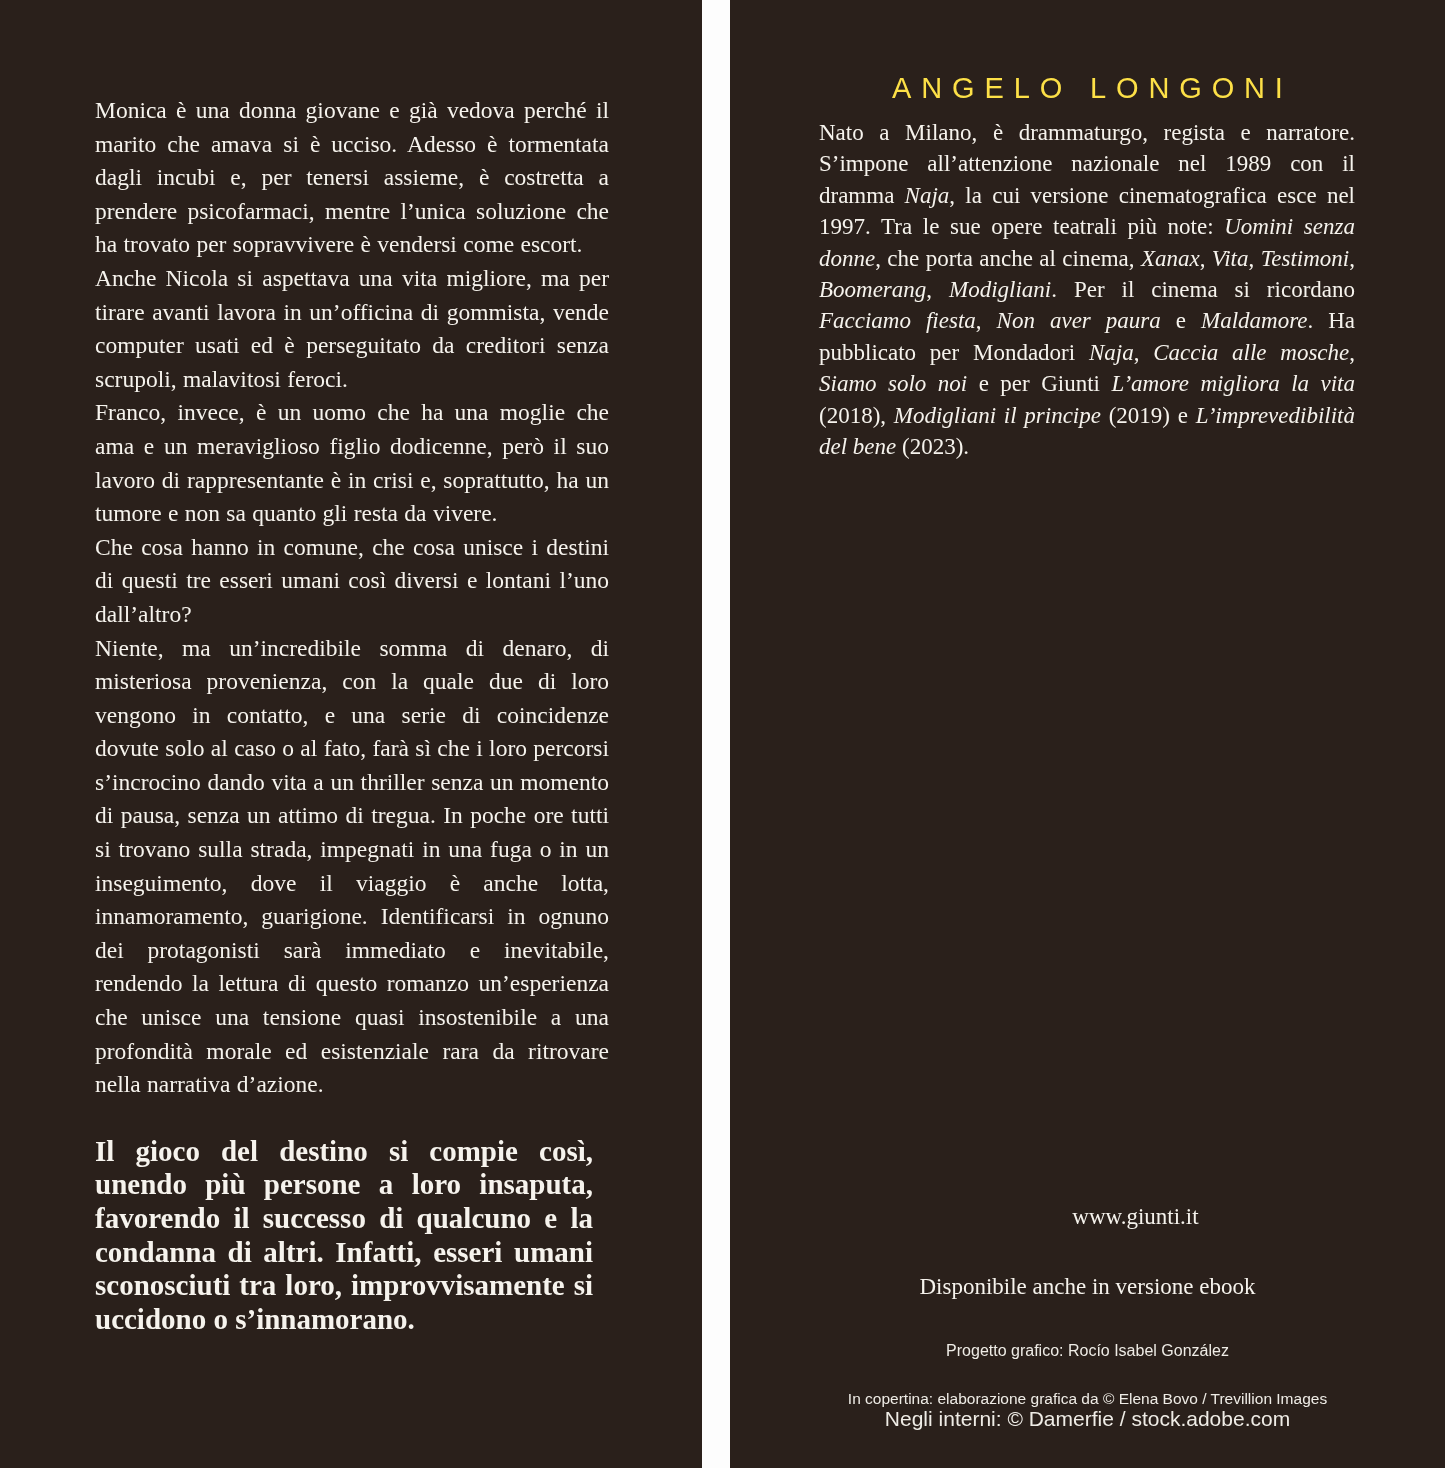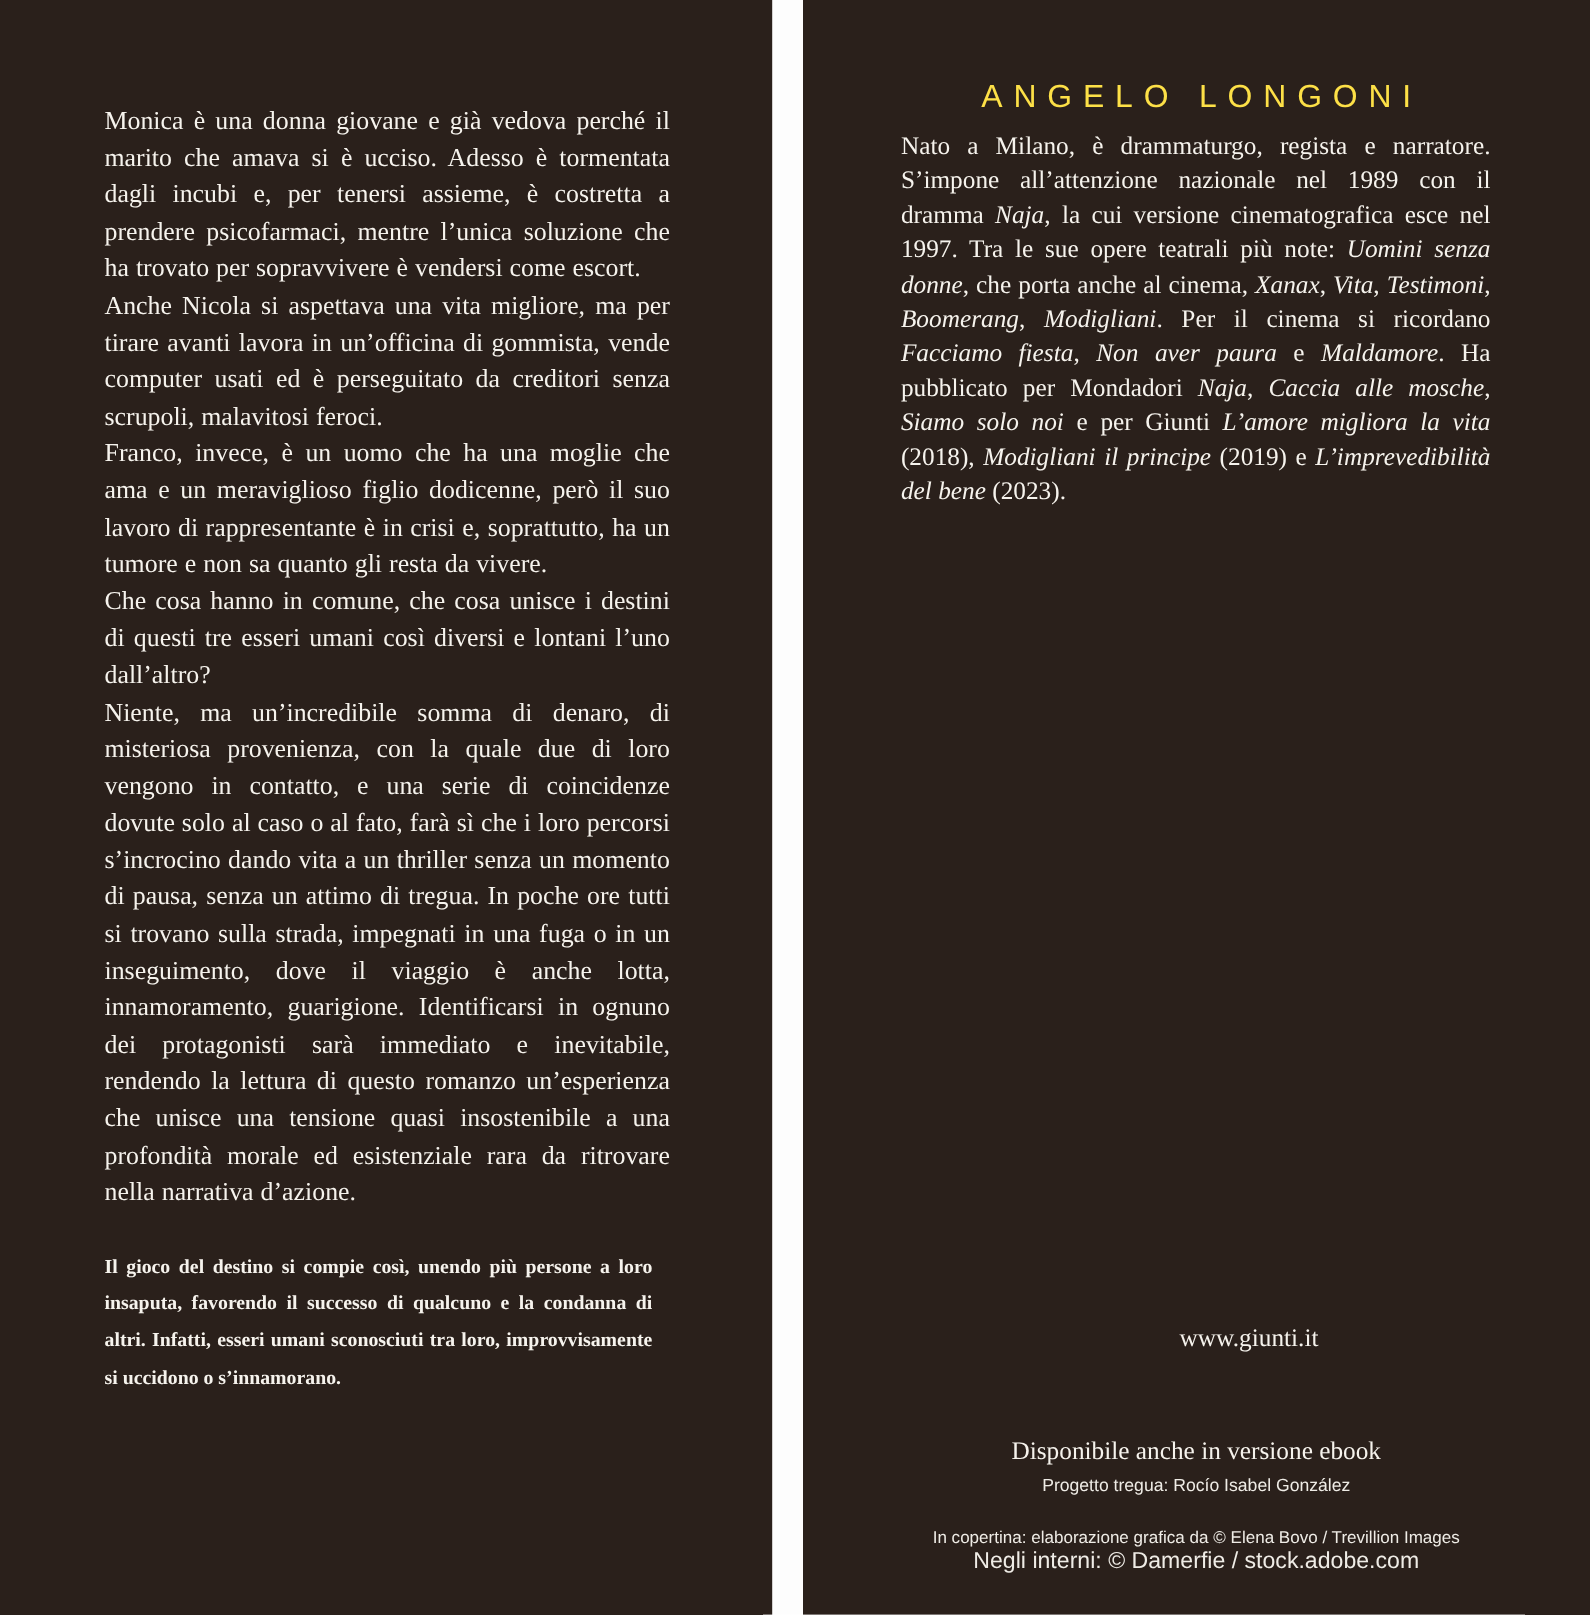--- a/index.html
+++ b/index.html
@@ -39,21 +39,21 @@
     margin: 0;
     font-size: 23.5px;
     line-height: 33.6px;
     text-align: justify;
     hyphens: auto;
     -webkit-hyphens: auto;
     word-spacing: 0.02em;
   }
   .closing {
     margin: 33px 16px 0 0;
-    font-size: 18px;
+    font-size: 29px;
     line-height: 33.6px;
     font-weight: bold;
     text-align: justify;
     hyphens: auto;
     -webkit-hyphens: auto;
   }
   .author-name {
     margin: 72px 0 0 0;
     font-family: "Liberation Sans", "DejaVu Sans", sans-serif;
     font-weight: 500;
@@ -82,21 +82,20 @@
     text-align: center;
   }
   .website {
     top: 1204px;
     font-size: 23px;
     padding-left: 48px;
   }
   .ebook {
     top: 1274px;
     font-size: 23px;
-    margin-top: 32px;
   }
   .credit {
     font-family: "Liberation Sans", "DejaVu Sans", sans-serif;
     font-size: 16px;
     color: #efece6;
   }
   .credit.design { top: 1342px; }
   .credit.cover  { top: 1390px; font-size: 15.5px; }
   .credit.interior { top: 1407px; font-size: 21px; }
 </style>
@@ -117,18 +116,18 @@
   </section>
 
   <div class="gutter"></div>
 
   <section class="flap right">
     <h1 class="author-name">ANGELO LONGONI</h1>
     <p class="bio"><span>Nato a Milano, è drammaturgo, regista e narratore. S’impone all’attenzione nazionale nel 1989 con il dramma </span><em>Naja</em><span>, la cui versione cinematografica esce nel 1997. Tra le sue opere teatrali più note: </span><em>Uomini senza donne</em><span>, che porta anche al cinema, </span><em>Xanax</em><span>, </span><em>Vita</em><span>, </span><em>Testimoni</em><span>, </span><em>Boomerang</em><span>, </span><em>Modigliani</em><span>. Per il cinema si ricordano </span><em>Facciamo fiesta</em><span>, </span><em>Non aver paura</em><span> e </span><em>Maldamore</em><span>. Ha pubblicato per Mondadori </span><em>Naja</em><span>, </span><em>Caccia alle mosche</em><span>, </span><em>Siamo solo noi</em><span> e per Giunti </span><em>L’amore migliora la vita</em><span> (2018), </span><em>Modigliani il principe</em><span> (2019) e </span><em>L’imprevedibilità del bene</em><span> (2023).</span></p>
 
     <p class="bottom-line website">www.giunti.it</p>
     <p class="bottom-line ebook">Disponibile anche in versione ebook</p>
-    <p class="bottom-line credit design">Progetto tregua: Rocío Isabel González</p>
+    <p class="bottom-line credit design">Progetto grafico: Rocío Isabel González</p>
     <p class="bottom-line credit cover">In copertina: elaborazione grafica da © Elena Bovo / Trevillion Images</p>
     <p class="bottom-line credit interior">Negli interni: © Damerfie / stock.adobe.com</p>
   </section>
 
 </div>
 
 </body></html>

